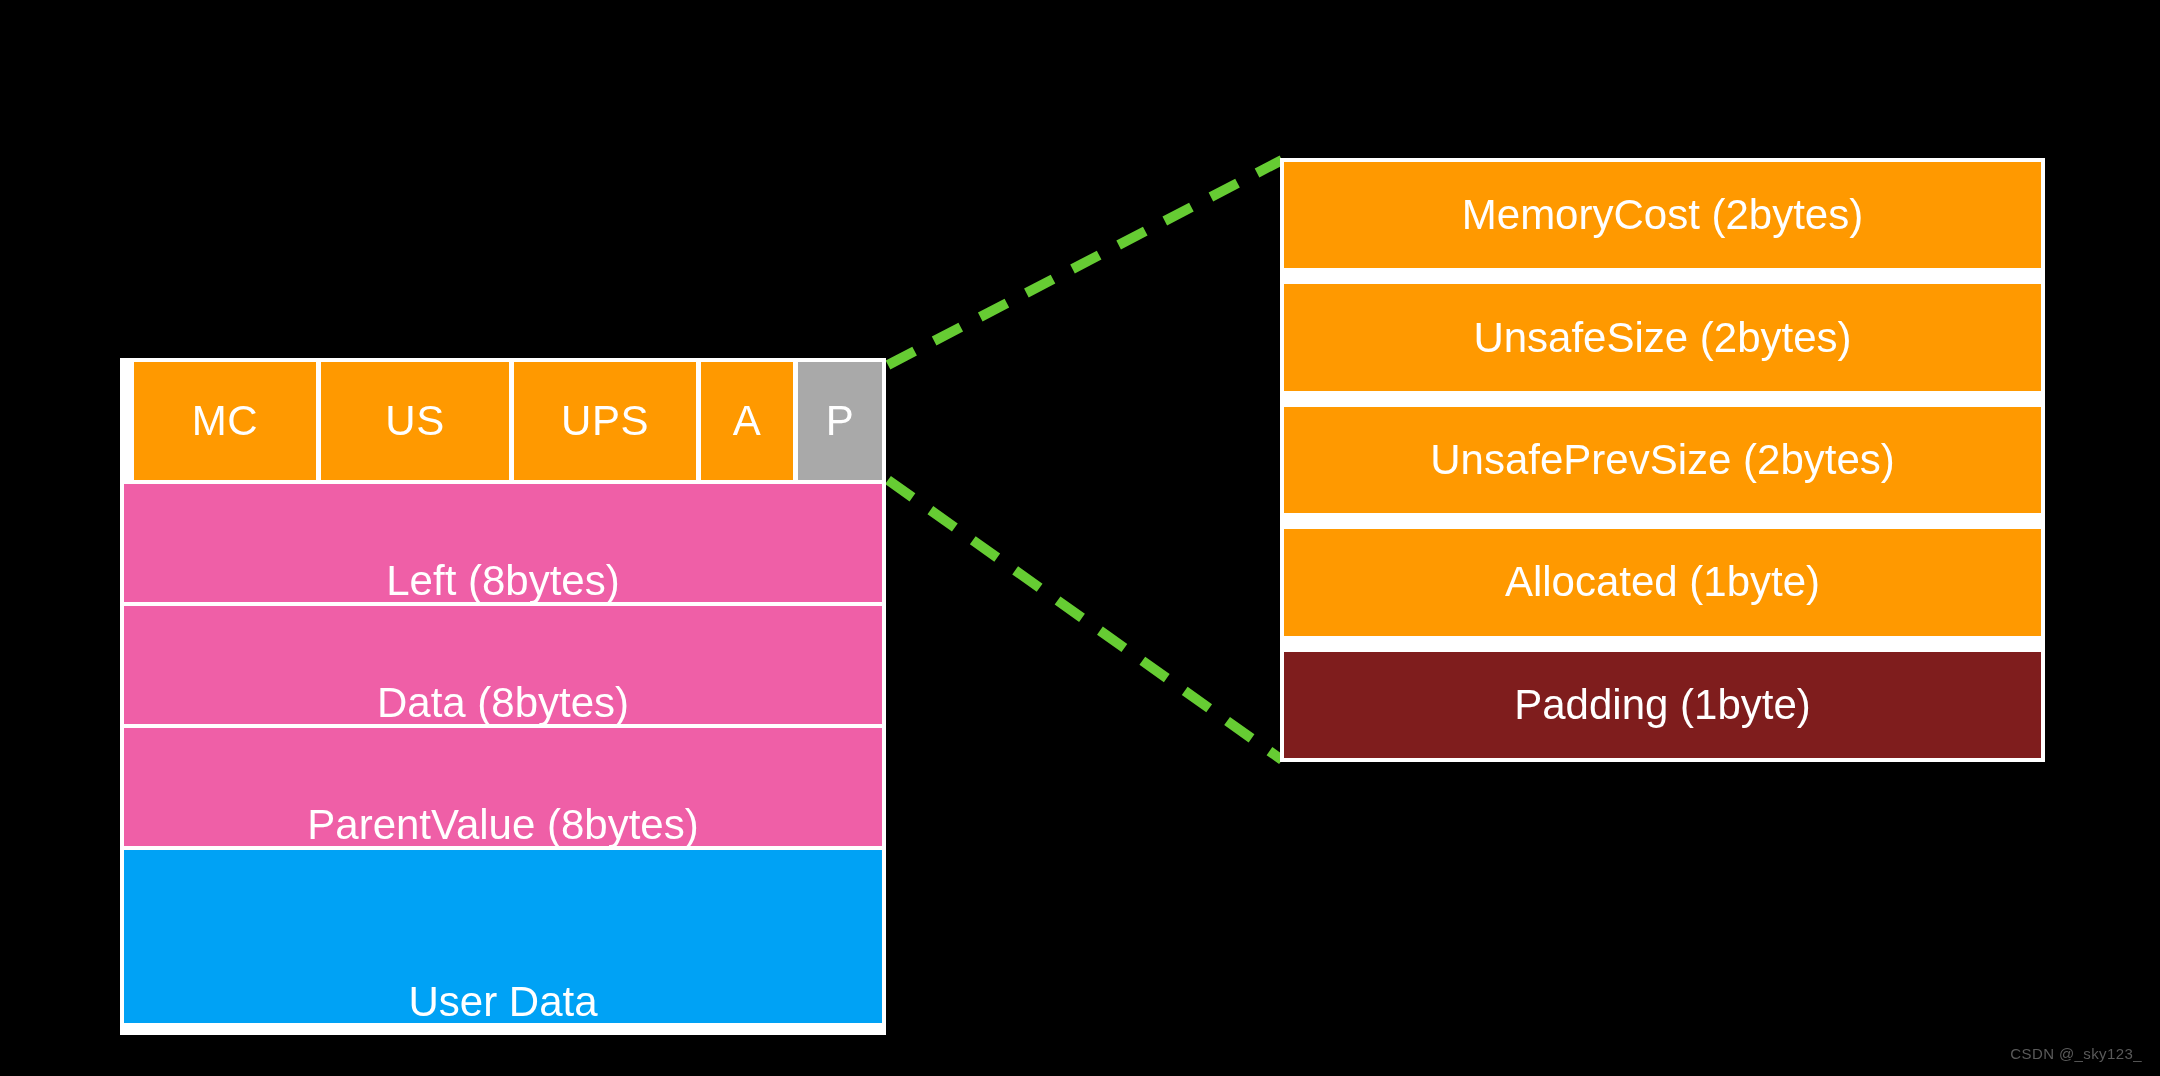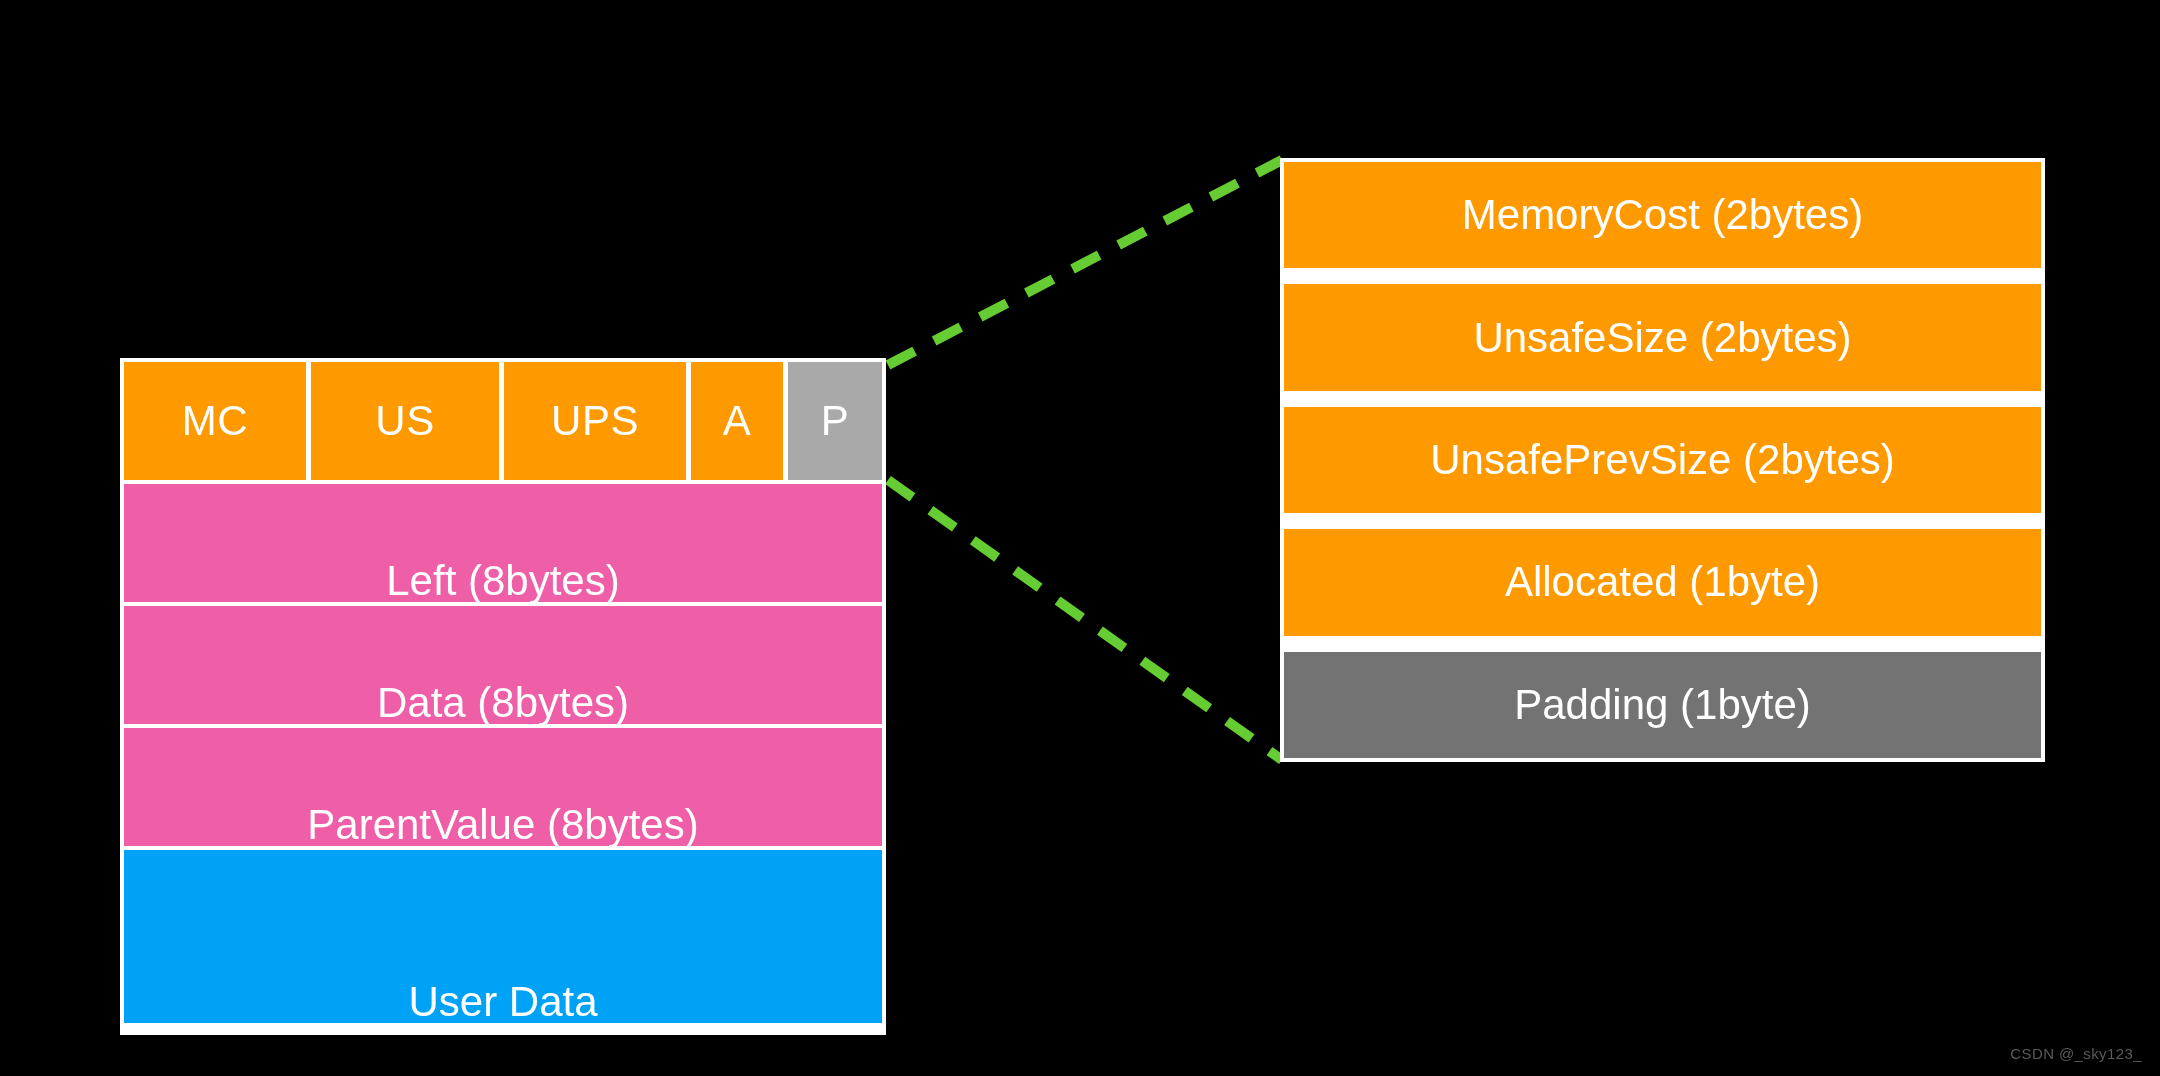--- a/index.html
+++ b/index.html
@@ -18,21 +18,21 @@
     left:120px; top:358px;
     width:766px; height:677px;
     background:#ffffff;
     display:flex; flex-direction:column;
   }
   #header-row {
     display:flex;
     height:122px;
     flex:0 0 122px;
     gap:5px;
-    padding:4px 4px 0 4px;
+    padding:4px 4px 0 14px;
   }
   .hcell {
     display:flex; align-items:center; justify-content:center;
     color:#ffffff;
     font-size:42px;
     line-height:1;
     letter-spacing:.5px;
   }
   .hcell.orange { background:#ff9900; }
   .hcell.gray   { background:#a9a9a9; }
@@ -59,21 +59,21 @@
     justify-content:center;
   }
   .drow {
     flex:1 1 0;
     display:flex; align-items:center; justify-content:center;
     color:#ffffff;
     font-size:42px;
     line-height:1;
   }
   .drow.orange { background:#ff9900; }
-  .drow.gray   { background:#737373; }
+  .drow.gray   { background:#7f1d1d; }
 
   
   #connectors { position:absolute; left:0; top:0; width:2160px; height:1076px; pointer-events:none; }
 
   
   #watermark {
     position:absolute;
     right:18px; bottom:14px;
     color:#5a5a5a;
     font-size:15px;

